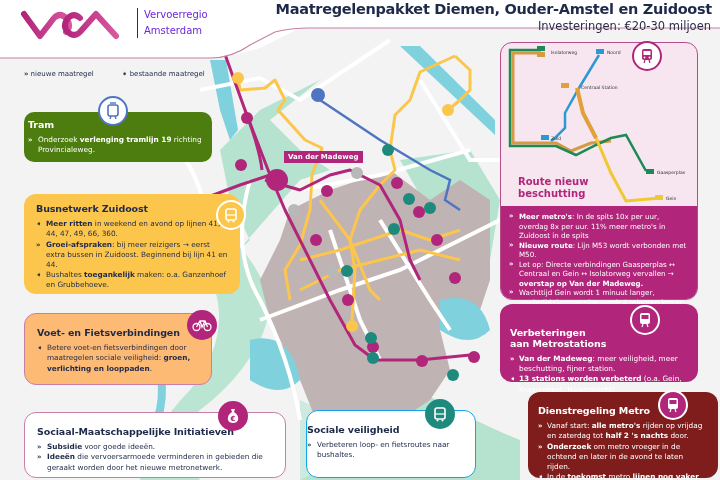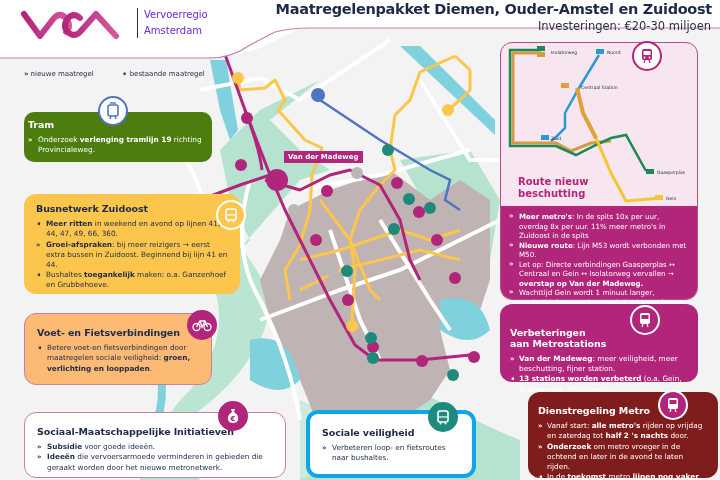--- a/index.html
+++ b/index.html
@@ -20,21 +20,21 @@
   .card ul { list-style: none; }
   .card li { position: relative; padding-left: 10px; }
   .card li .mk { position: absolute; left: 0; top: 0; font-weight: bold; font-size: 7px; }
   .card b { font-weight: bold; }
   .badge { position: absolute; width: 30px; height: 30px; border-radius: 50%; display: flex; align-items: center; justify-content: center; }
 
   .c-tram { left: 24px; top: 112px; width: 188px; height: 50px; background: #4d7c0f; color: #fff; padding: 8px 4px; border-radius: 10px; }
   .c-bus { left: 24px; top: 194px; width: 216px; height: 100px; background: #fcc64d; color: #1e2a4a; padding: 10px 12px; }
   .c-voet { left: 24px; top: 313px; width: 188px; height: 72px; background: #fdba74; border: 1px solid #c67fa6; color: #1e2a4a; padding: 14px 12px; }
   .c-soc { left: 24px; top: 412px; width: 262px; height: 66px; background: #fff; border: 1px solid #c67fa6; color: #1e2a4a; padding: 14px 12px; }
-  .c-veil { left: 306px; top: 410px; width: 170px; height: 68px; background: #fff; border: 4px solid #0ea5e9; color: #1e2a4a; padding: 14px 12px; }
+  .c-veil { left: 306px; top: 410px; width: 170px; height: 68px; background: #fff; border: 1px solid #0ea5e9; color: #1e2a4a; padding: 14px 0; }
   .c-route { left: 500px; top: 42px; width: 198px; height: 258px; background: #f7e6ef; border: 1px solid #b64d8a; }
   .c-route-body { position: absolute; left: 0; top: 163px; width: 196px; height: 93px; background: #b1257a; border-radius: 0 0 11px 11px; color: #fff; padding: 6px 8px; font-size: 7.1px; line-height: 9.5px; }
   .route-title { position: absolute; left: 17px; top: 133px; color: #b1257a; font-weight: bold; font-size: 10px; line-height: 12px; }
   .c-verb { left: 500px; top: 304px; width: 198px; height: 78px; background: #b1257a; color: #fff; padding: 23px 10px; }
   .c-dienst { left: 500px; top: 392px; width: 190px; height: 86px; background: #7f1d1d; color: #fff; padding: 14px 10px; margin-left: 28px; }
   .c-verb li, .c-dienst li { padding-left: 9px; }
 </style>
 </head>
 <body>
 

